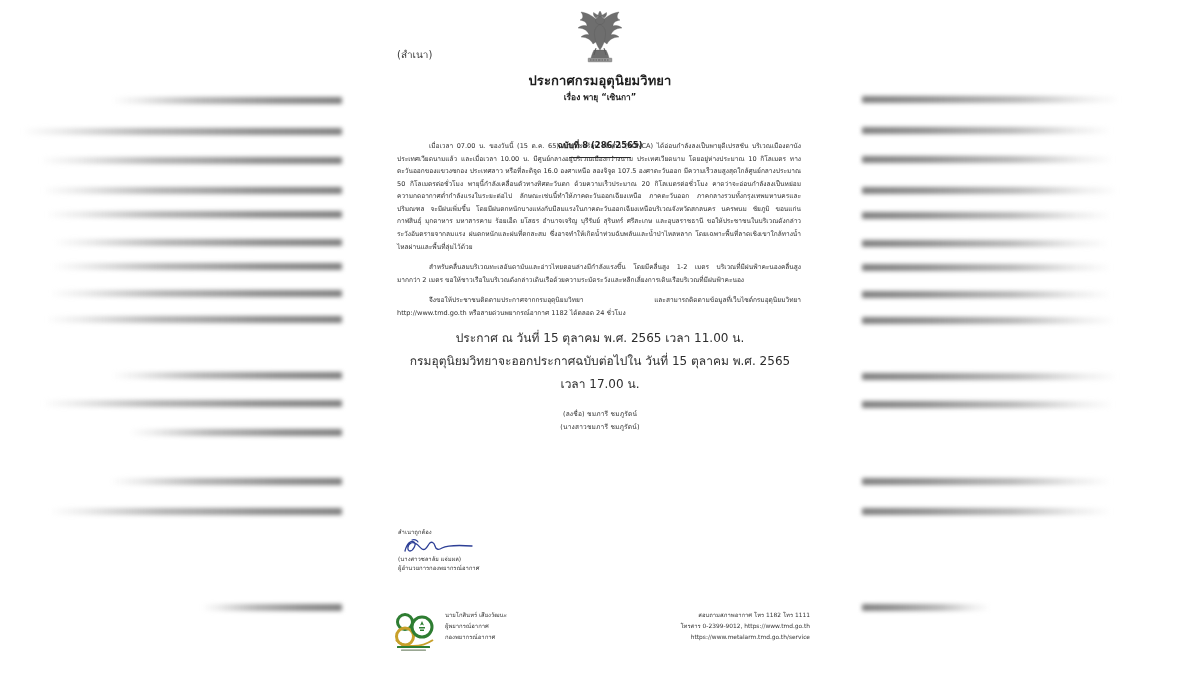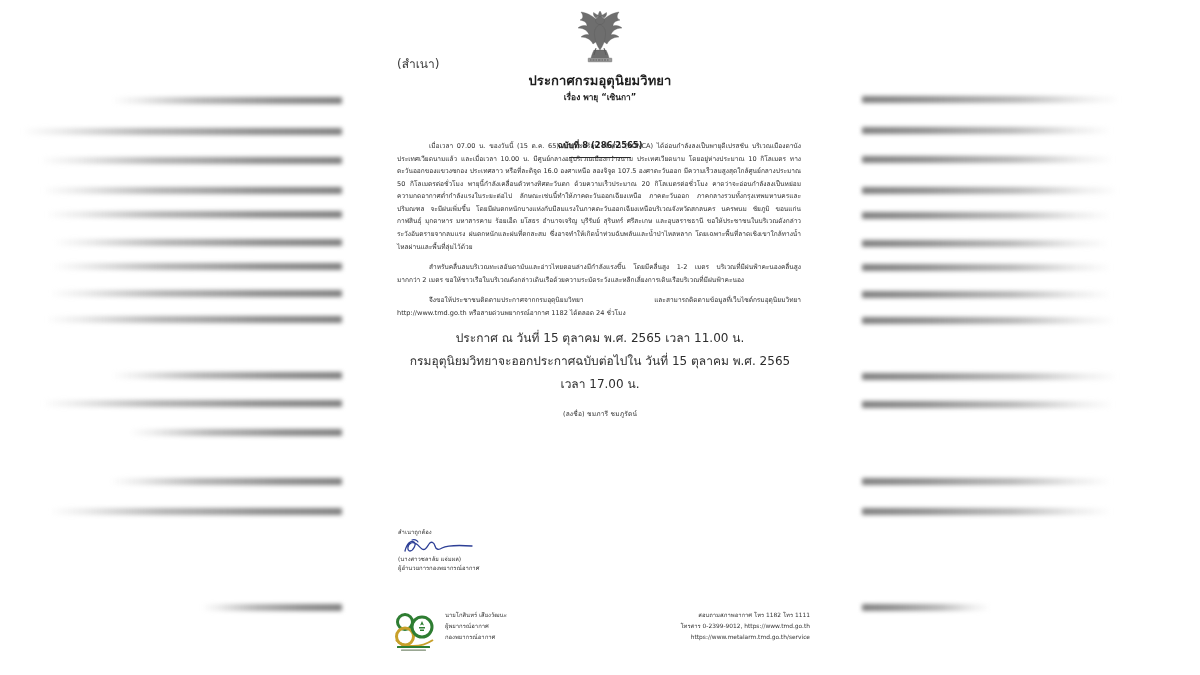--- a/index.html
+++ b/index.html
@@ -59,22 +59,22 @@
     left: 390px;
     top: 0;
     width: 420px;
     height: 675px;
     background: transparent;
   }
 
   .copy-mark {
     position: absolute;
     left: 7px;
-    top: 54px;
-    font-size: 12px;
+    top: 47px;
+    font-size: 10px;
     color: #3a3a3a;
   }
 
   .emblem-wrap {
     position: absolute;
     left: 0; right: 0;
     top: 8px;
     text-align: center;
   }
   .emblem {
@@ -287,20 +287,21 @@
     <p class="para"><span class="indent"></span><span>สำหรับคลื่นลมบริเวณทะเลอันดามันและอ่าวไทยตอนล่างมีกำลังแรงขึ้น โดยมีคลื่นสูง 1-2 เมตร บริเวณที่มีฝนฟ้าคะนองคลื่นสูงมากกว่า 2 เมตร ขอให้ชาวเรือในบริเวณดังกล่าวเดินเรือด้วยความระมัดระวังและหลีกเลี่ยงการเดินเรือบริเวณที่มีฝนฟ้าคะนอง</span></p>
     <p class="para"><span class="indent"></span><span>จึงขอให้ประชาชนติดตามประกาศจากกรมอุตุนิยมวิทยา และสามารถติดตามข้อมูลที่เว็บไซต์กรมอุตุนิยมวิทยา http://www.tmd.go.th หรือสายด่วนพยากรณ์อากาศ 1182 ได้ตลอด 24 ชั่วโมง</span></p>
 
     <div class="center-block">
       <div class="centered-line">ประกาศ ณ วันที่ 15 ตุลาคม พ.ศ. 2565 เวลา 11.00 น.</div>
       <div class="centered-line">กรมอุตุนิยมวิทยาจะออกประกาศฉบับต่อไปใน วันที่ 15 ตุลาคม พ.ศ. 2565 เวลา 17.00 น.</div>
     </div>
 
     <div class="sign-block">
       <div class="sig-row">(ลงชื่อ)    ชมภารี ชมภูรัตน์</div>
+      <div class="sig-row">(นางสาวชมภารี ชมภูรัตน์)</div>
     </div>
   </div>
 
   <div class="cert-block">
     <div>สำเนาถูกต้อง</div>
     <div class="cert-sig">
       <svg viewBox="0 0 96 18" width="96" height="18" aria-hidden="true">
         <path d="M5 13 C7 5 11 2 14 4 C17 6 13 13 10 13 C7 13 7 7 11 5 C16 3 19 9 22 11 C25 13 27 9 29 6 C31 3 34 4 35 8 C36 12 39 12 42 10 C48 7 58 7 72 8" fill="none" stroke="#2d3f96" stroke-width="1.3" stroke-linecap="round"></path>
         <path d="M12 2 C14 1 17 2 18 4" fill="none" stroke="#2d3f96" stroke-width="1.1" stroke-linecap="round"></path>
       </svg>

